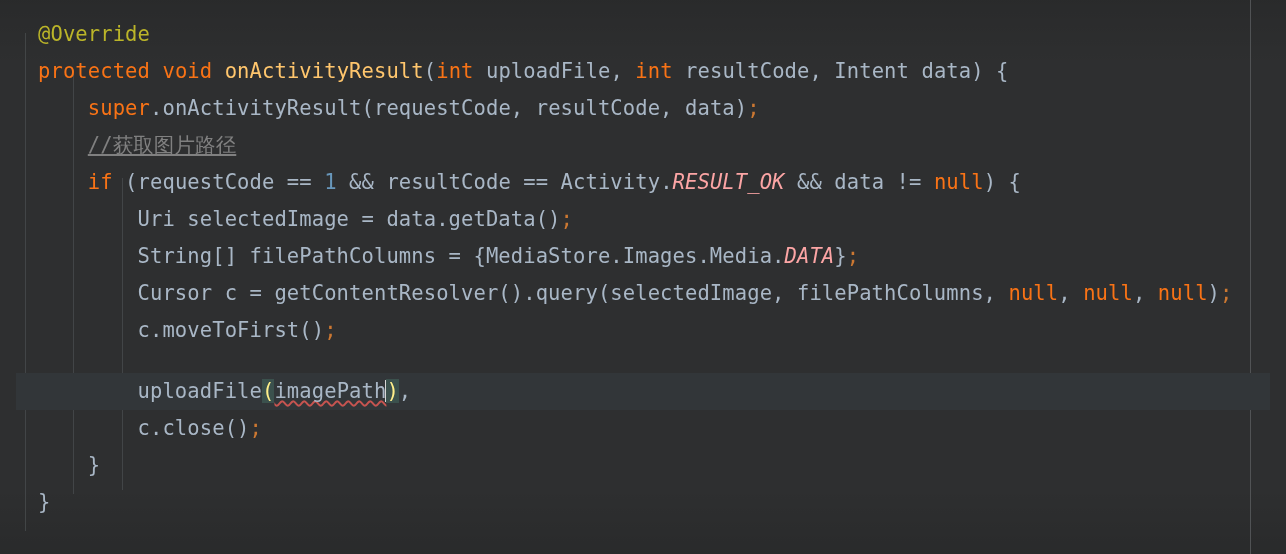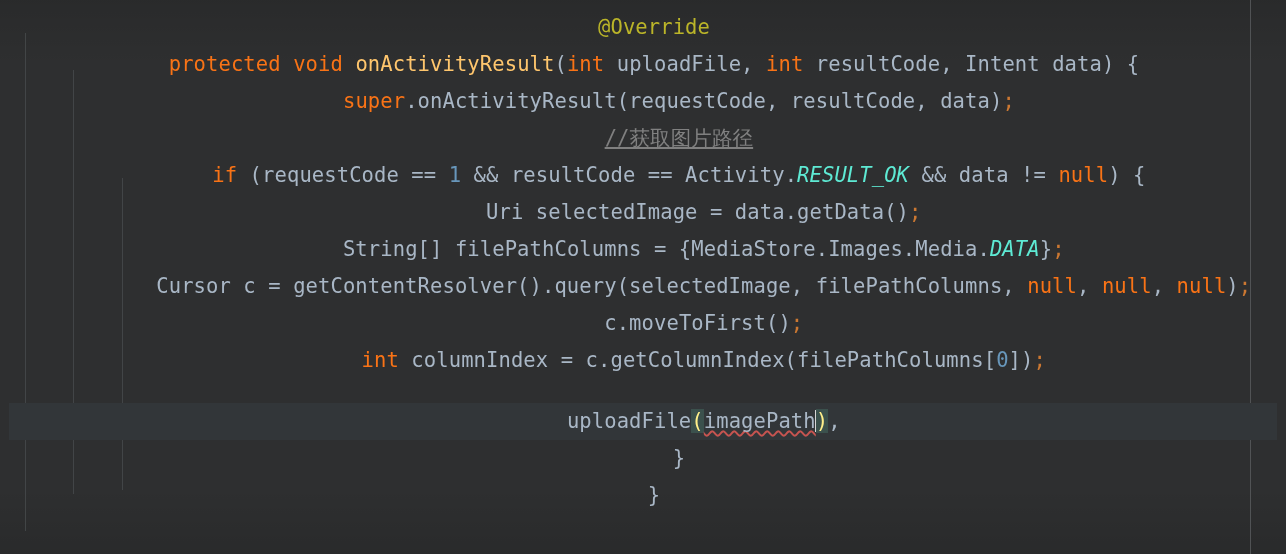--- a/index.html
+++ b/index.html
@@ -19,22 +19,21 @@
   #screenshot::after {
     content: "";
     position: absolute;
     inset: 0;
     pointer-events: none;
     background: linear-gradient(to bottom, rgba(0,0,0,0.10), rgba(0,0,0,0) 12%, rgba(0,0,0,0) 88%, rgba(0,0,0,0.10));
   }
   .editor {
     position: absolute;
     inset: 0;
-    padding: 9px;
-    text-align: center;
+    padding: 16px;
   }
   .code-line {
     position: relative;
     height: 37px;
     line-height: 37px;
     white-space: pre;
     font-size: 20.5px;
     letter-spacing: 0.1px;
     color: #a9b7c6;
     padding-left: 22px;
@@ -61,21 +60,21 @@
     height: 554px;
     background: #5a5d5f;
     opacity: 0.8;
     z-index: 1;
   }
   
   .kw      { color: #f97316; }
   .anno    { color: #bbb529; }
   .method  { color: #ffc66d; }
   .num     { color: #6897bb; }
-  .const   { color: #5eead4; font-style: italic; }
+  .const   { color: #fca5a5; font-style: italic; }
   .cmt     { color: #808080; text-decoration: underline; }
   .plain   { color: #a9b7c6; }
   .dim     { color: #7b7f80; }
   .semi    { color: #cc7832; }
   .brkhl   { color: #ffef8a; background: #3b514d; }
   .err     {
     color: #a9b7c6;
     text-decoration: underline wavy #c75450;
     text-decoration-skip-ink: none;
   }
@@ -122,25 +121,25 @@
     <div class="code-line"><span class="plain">    </span><span class="kw">if</span><span class="plain"> (requestCode == </span><span class="num">1</span><span class="plain"> &amp;&amp; resultCode == Activity.</span><span class="const">RESULT_OK</span><span class="plain"> &amp;&amp; data != </span><span class="kw">null</span><span class="plain">) {</span></div>
 
     <div class="code-line"><span class="plain">        Uri selectedImage = data.getData()</span><span class="semi">;</span></div>
 
     <div class="code-line"><span class="plain">        String[] filePathColumns = {MediaStore.Images.Media.</span><span class="const">DATA</span><span class="plain">}</span><span class="semi">;</span></div>
 
     <div class="code-line"><span class="plain">        Cursor c = getContentResolver().query(selectedImage, filePathColumns, </span><span class="kw">null</span><span class="plain">, </span><span class="kw">null</span><span class="plain">, </span><span class="kw">null</span><span class="plain">)</span><span class="semi">;</span></div>
 
     <div class="code-line"><span class="plain">        c.moveToFirst()</span><span class="semi">;</span></div>
 
-    <div class="code-line"><span class="plain">        </span><span class="kw">int</span><span class="plain"> columnIndex = c.getColumnIndex(filePathColumns[</span><span class="num">0</span><span class="plain">])</span><span class="semi">;</span></div>
 
 
     <div class="code-line current"><span class="plain">        uploadFile</span><span class="brkhl">(</span><span class="err">imagePath</span><span class="caret"></span><span class="brkhl">)</span><span class="plain">,</span></div>
 
+    <div class="code-line"><span class="plain">        c.close()</span><span class="semi">;</span></div>
 
     <div class="code-line"><span class="plain">    }</span></div>
 
     <div class="code-line"><span class="plain">}</span></div>
 
   </div>
 
 </div>
 
 </body></html>

